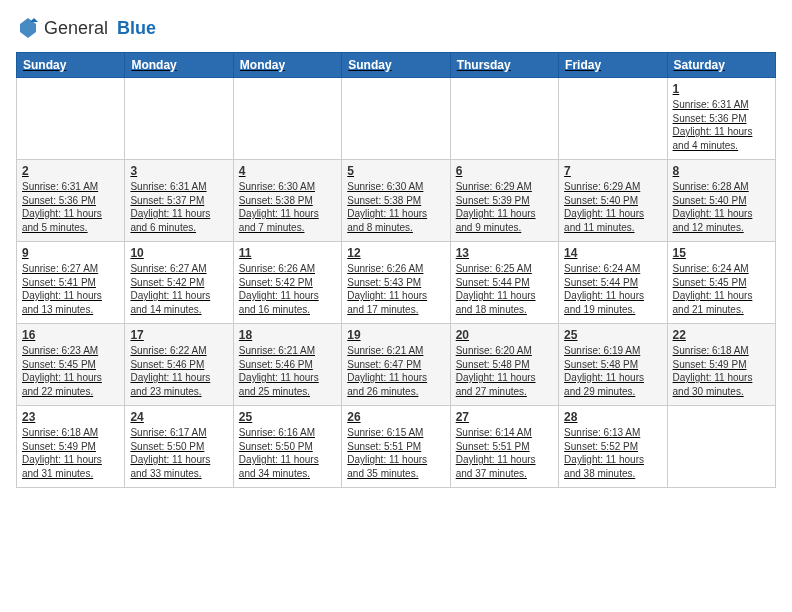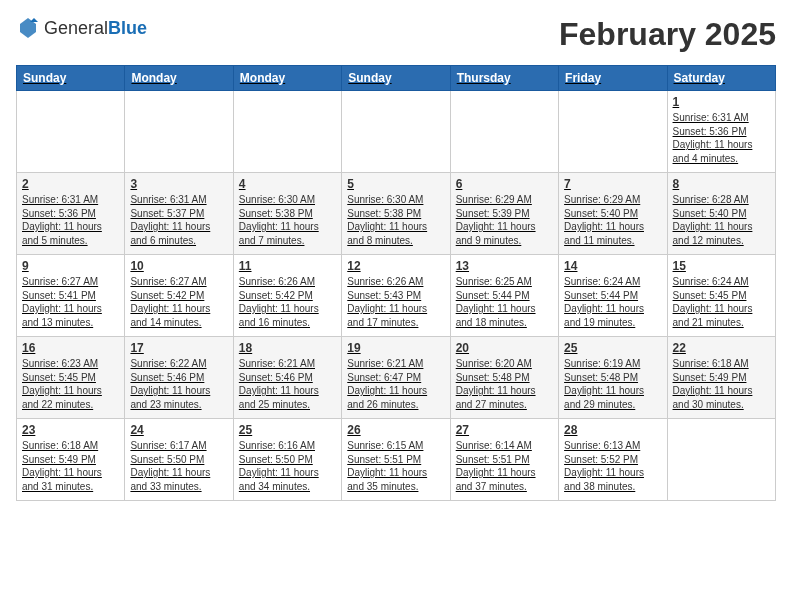--- a/index.html
+++ b/index.html
@@ -85,26 +85,25 @@
 <body>
 
 <div class="header-area">
   <div class="logo">
     <svg class="logo-icon" viewBox="0 0 24 24">
       <path d="M12 2 L20 8 L20 16 L12 22 L4 16 L4 8 Z" fill="#1a6eb5" opacity="0.8"></path>
       <path d="M14 6 L22 6 L18 2 Z" fill="#1a6eb5"></path>
     </svg>
     <div>
       <div>
-        <span style="font-size:18px;font-weight:normal;color:#333;">General</span><span style="font-size:18px;font-weight:bold;color:#1a6eb5;">Blue</span>
+        <span style="font-size:18px;font-weight:normal;color:#333;">General</span><span style="font-size:18px;font-weight:bold;color:#1a6eb5;padding-left:9px;">Blue</span>
       </div>
     </div>
   </div>
   <div class="title-area">
-    <div class="calendar-title">February 2025</div>
   </div>
 </div>
 
 <table class="calendar-table">
   <thead>
     <tr>
     <th>Sunday</th>
         <th>Monday</th>
         <th>Monday</th>
         <th>Sunday</th>

